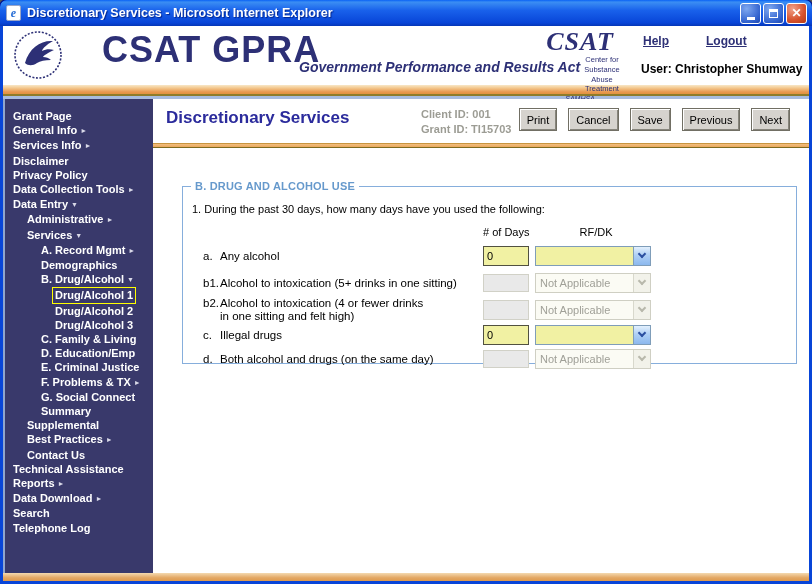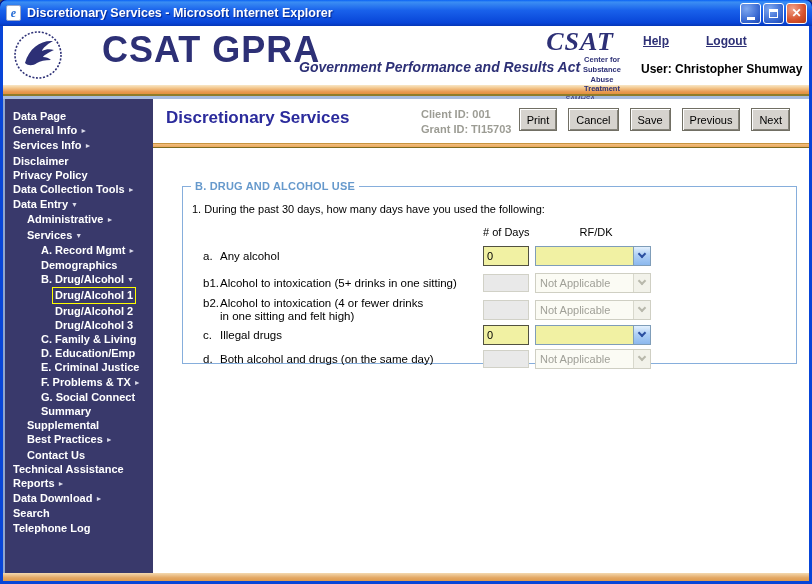--- a/index.html
+++ b/index.html
@@ -25,21 +25,21 @@
   
   .client{position:absolute;top:26px;left:3px;right:3px;bottom:3px;background:#fff;display:flex;flex-direction:column;}
 
   
   .header{position:relative;height:59px;background:#fff;flex:none;}
   .hhs-logo{position:absolute;left:10px;top:4px;}
   .brand{position:absolute;left:99px;top:6px;font-size:36px;font-weight:bold;color:#2D3076;letter-spacing:1px;line-height:1;}
   .tagline{position:absolute;left:296px;top:33px;font-size:14px;font-weight:bold;font-style:italic;color:#2D3076;white-space:nowrap;}
   .csat-logo{position:absolute;left:534px;top:3px;width:86px;text-align:center;color:#2D3076;line-height:1;}
   .csat-logo .big{font-family:"Liberation Serif",serif;font-style:italic;font-weight:bold;font-size:26px;letter-spacing:1px;}
-  .csat-logo .small{font-size:7.5px;font-weight:bold;line-height:1.3;margin-left:44px;}
+  .csat-logo .small{font-size:7.5px;font-weight:normal;line-height:1.3;margin-left:44px;}
   .csat-logo .samhsa{font-size:7px;font-style:italic;line-height:1.4;}
   .hlink{position:absolute;top:8px;font-size:12px;font-weight:bold;color:#2D3076;text-decoration:underline;cursor:pointer;}
   .hlink.help{left:640px;}
   .hlink.logout{left:703px;text-align:right;}
   .user-line{position:absolute;left:638px;top:36px;font-size:12px;font-weight:bold;color:#000;white-space:nowrap;}
 
   
   .orange-bar{height:9px;background:linear-gradient(180deg,#F8E7C8 0%,#F3C68B 35%,#E89A52 75%,#E2913F 100%);flex:none;}
   .gold-line{height:2px;background:#8E7C2A;flex:none;}
   .blue-line{height:3px;background:#A8BCDE;flex:none;}
@@ -137,21 +137,21 @@
       <a class="hlink logout">Logout</a>
       <div class="user-line">User: Christopher Shumway</div>
     </div>
 
     <div class="orange-bar"></div>
     <div class="gold-line"></div>
     <div class="blue-line"></div>
 
     <div class="body">
       <nav class="sidebar">
-          <div class="nav-item indent-0"><span class="lbl">Data Page</span></div>
+          <div class="nav-item indent-0"><span class="lbl">Grant Page</span></div>
           <div class="nav-item indent-0"><span class="lbl">General Info</span><span class="arrow">►</span></div>
           <div class="nav-item indent-0"><span class="lbl">Services Info</span><span class="arrow">►</span></div>
           <div class="nav-item indent-0"><span class="lbl">Disclaimer</span></div>
           <div class="nav-item indent-0"><span class="lbl">Privacy Policy</span></div>
           <div class="nav-item indent-0"><span class="lbl">Data Collection Tools</span><span class="arrow">►</span></div>
           <div class="nav-item indent-0"><span class="lbl">Data Entry</span><span class="arrow">▼</span></div>
           <div class="nav-item indent-1"><span class="lbl">Administrative</span><span class="arrow">►</span></div>
           <div class="nav-item indent-1"><span class="lbl">Services</span><span class="arrow">▼</span></div>
           <div class="nav-item indent-2"><span class="lbl">A. Record Mgmt</span><span class="arrow">►</span></div>
           <div class="nav-item indent-2"><span class="lbl">Demographics</span></div>

